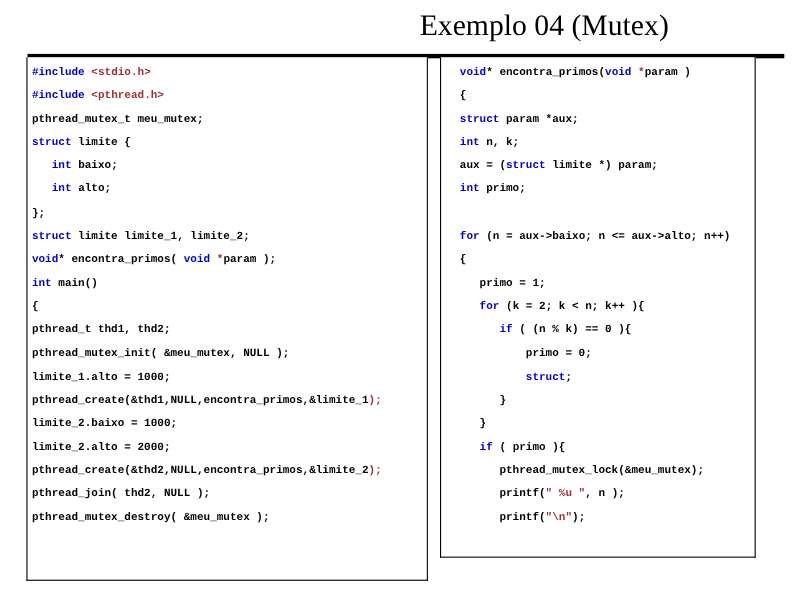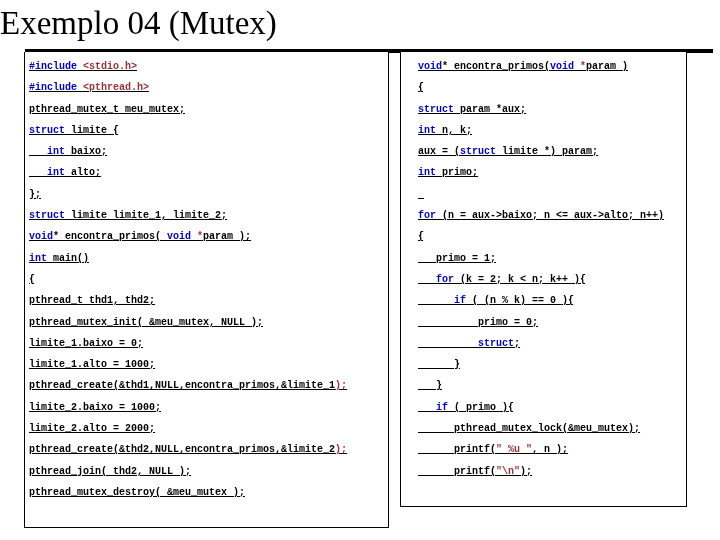--- a/index.html
+++ b/index.html
@@ -19,44 +19,43 @@
     left: 0; top: 0;
     width: 720px;
     height: 540px;
     background: #ffffff;
   }
   .slide-title {
     position: absolute;
     left: 0;
     top: 7px;
     width: 608px;
-    text-align: left;
+    text-align: right;
     font-family: "Liberation Serif", serif;
-    font-size: 33px;
+    font-size: 27px;
     line-height: 32px;
     color: #000000;
     white-space: nowrap;
   }
   
   .title-rule {
     position: absolute;
     left: 25px;
     top: 49px;
     width: 688px;
     height: 4px;
     background: #000000;
   }
   .code-box {
     position: absolute;
     box-sizing: border-box;
     border: 1px solid #000000;
     border-top: none;
     background: #ffffff;
     overflow: hidden;
-    text-decoration: underline;
   }
   #left-box {
     left: 24px;
     top: 52px;
     width: 365px;
     height: 476px;
   }
   #right-box {
     left: 400px;
     top: 52px;
@@ -111,21 +110,20 @@
         <li class="code-line"><span class="kw">struct</span><span> limite {</span></li>
         <li class="code-line"><span>   </span><span class="kw">int</span><span> baixo;</span></li>
         <li class="code-line"><span>   </span><span class="kw">int</span><span> alto;</span></li>
         <li class="code-line"><span>};</span></li>
         <li class="code-line"><span class="kw">struct</span><span> limite limite_1, limite_2;</span></li>
         <li class="code-line"><span class="kw">void</span><span>* encontra_primos( </span><span class="kw">void</span><span class="str"> *</span><span>param );</span></li>
         <li class="code-line"><span class="kw">int</span><span> main()</span></li>
         <li class="code-line"><span>{</span></li>
         <li class="code-line"><span>pthread_t thd1, thd2;</span></li>
         <li class="code-line"><span>pthread_mutex_init( &amp;meu_mutex, NULL );</span></li>
-        <li class="code-line"><span>limite_1.baixo = 0;</span></li>
         <li class="code-line"><span>limite_1.alto = 1000;</span></li>
         <li class="code-line"><span>pthread_create(&amp;thd1,NULL,encontra_primos,&amp;limite_1</span><span class="str">);</span></li>
         <li class="code-line"><span>limite_2.baixo = 1000;</span></li>
         <li class="code-line"><span>limite_2.alto = 2000;</span></li>
         <li class="code-line"><span>pthread_create(&amp;thd2,NULL,encontra_primos,&amp;limite_2</span><span class="str">);</span></li>
         <li class="code-line"><span>pthread_join( thd2, NULL );</span></li>
         <li class="code-line"><span>pthread_mutex_destroy( &amp;meu_mutex );</span></li>
         <li class="code-line"></li>
       </ul>
   </div>

